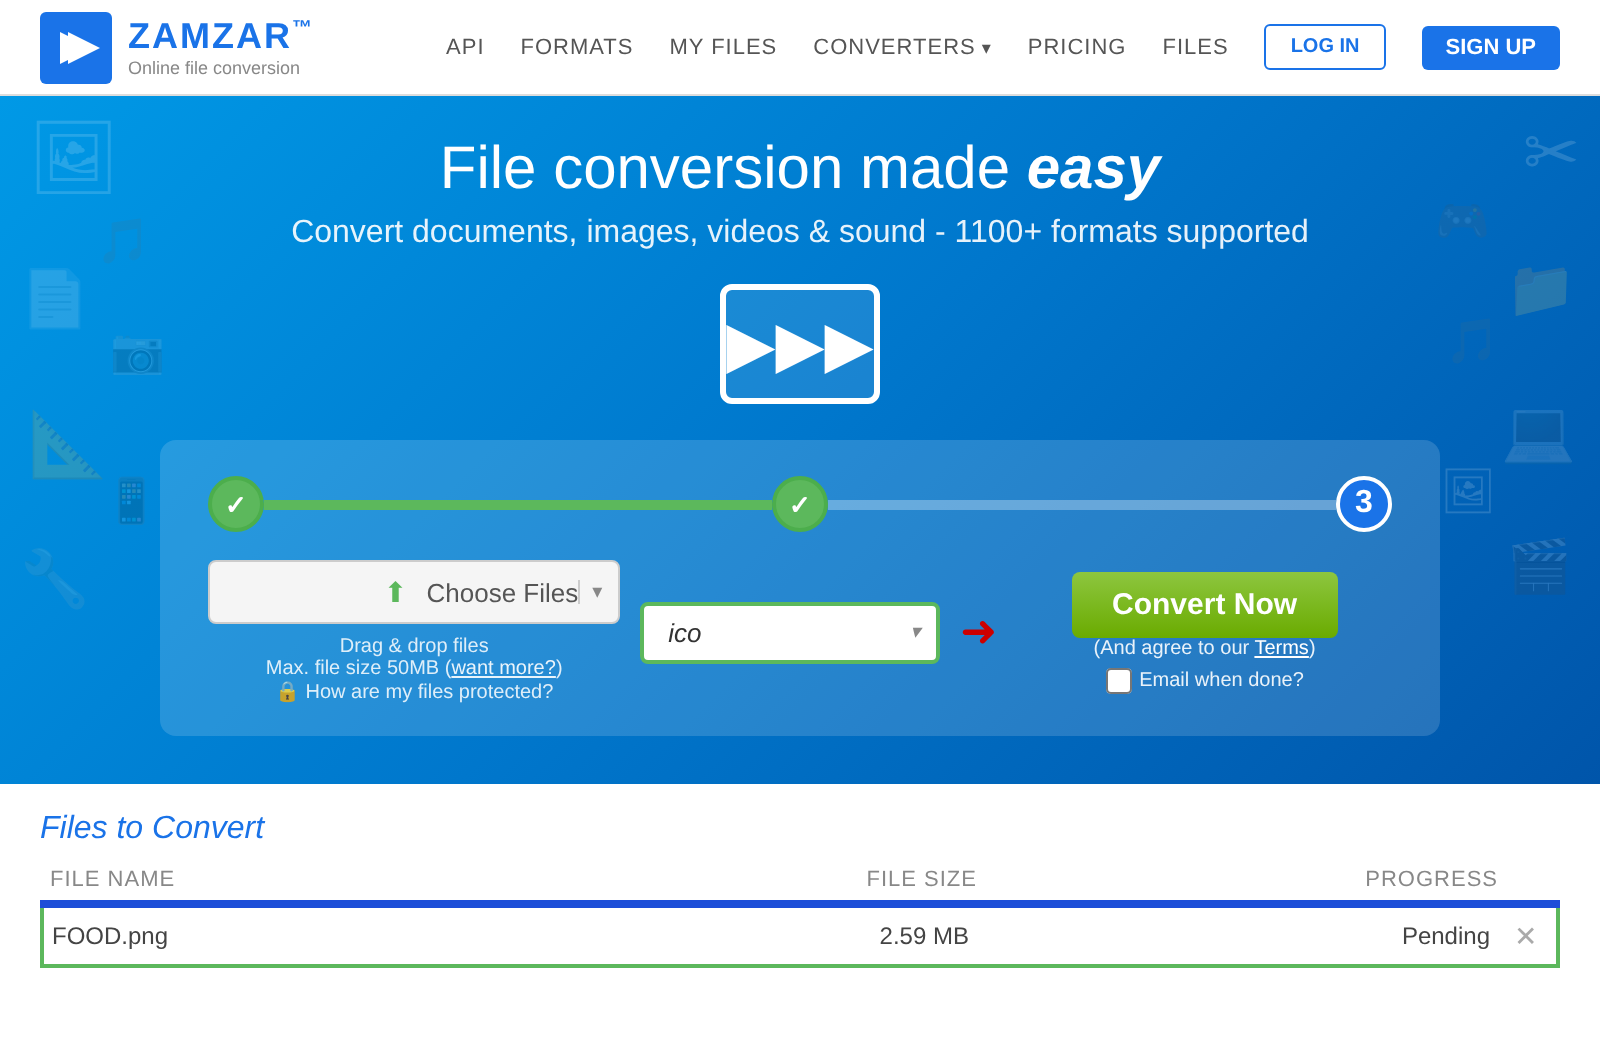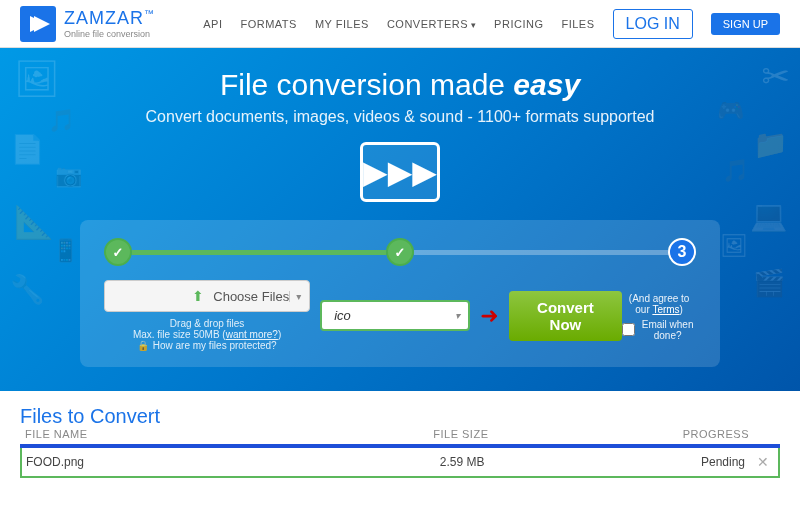--- a/index.html
+++ b/index.html
@@ -38,21 +38,21 @@
     .logo-icon svg {
       width: 24px;
       height: 24px;
     }
     .logo-text {
       display: flex;
       flex-direction: column;
     }
     .logo-name {
       font-size: 18px;
-      font-weight: normal;
+      font-weight: bold;
       color: #333;
       letter-spacing: 1px;
       text-align: center;
     }
     .logo-name span {
       color: #1a73e8;
     }
     .logo-tagline {
       font-size: 9px;
       color: #888;
@@ -67,38 +67,38 @@
       color: #555;
       text-decoration: none;
       cursor: pointer;
       letter-spacing: 0.5px;
     }
     .nav-item.has-arrow::after {
       content: ' ▾';
       font-size: 9px;
     }
     .btn-login {
-      font-size: 16px;
+      font-size: 10px;
       border: 1px solid #1a73e8;
       color: #1a73e8;
       background: #fff;
       padding: 5px 12px;
       border-radius: 3px;
       cursor: pointer;
-      font-weight: normal;
+      font-weight: bold;
     }
     .btn-signup {
       font-size: 11px;
       background: #1a73e8;
       color: #fff;
       border: none;
       padding: 5px 12px;
       border-radius: 3px;
       cursor: pointer;
-      font-weight: normal;
+      font-weight: bold;
     }
 
     
     .hero {
       background: linear-gradient(135deg, #0099e6 0%, #0077cc 50%, #0055aa 100%);
       position: relative;
       padding: 20px 0 24px;
       overflow: hidden;
       min-height: 280px;
     }
@@ -308,23 +308,25 @@
       gap: 4px;
     }
 
     
     .files-section {
       background: #fff;
       padding: 14px 20px;
       height: 175px;
     }
     .files-title {
-      font-size: 20px;
+      font-size: 16px;
       color: #555;
+      margin-bottom: 10px;
       font-weight: 300;
+      font-style: italic;
     }
     .files-title span {
       color: #1a73e8;
       font-weight: 400;
     }
     .files-table {
       width: 100%;
       border-collapse: collapse;
       font-size: 11px;
     }
@@ -460,21 +462,21 @@
         <div class="format-select">
           <span>ico</span>
           <span class="arrow-down">▾</span>
         </div>
       </div>
 
       <div>
         <span class="arrow-icon">➜</span>
       </div>
 
-      <div style="flex:1;display:flex;flex-direction:row;align-items:flex-end;">
+      <div style="flex:1;display:flex;flex-direction:column;align-items:center;">
         <button class="convert-btn">Convert Now</button>
         <div class="right-hints">
           <span class="agree-text">
             <span>(And agree to our </span><a href="#">Terms</a><span>)</span>
           </span>
           <span class="email-check">
             <input type="checkbox" style="margin: 0px;">
             <span>Email when done?</span>
           </span>
         </div>

